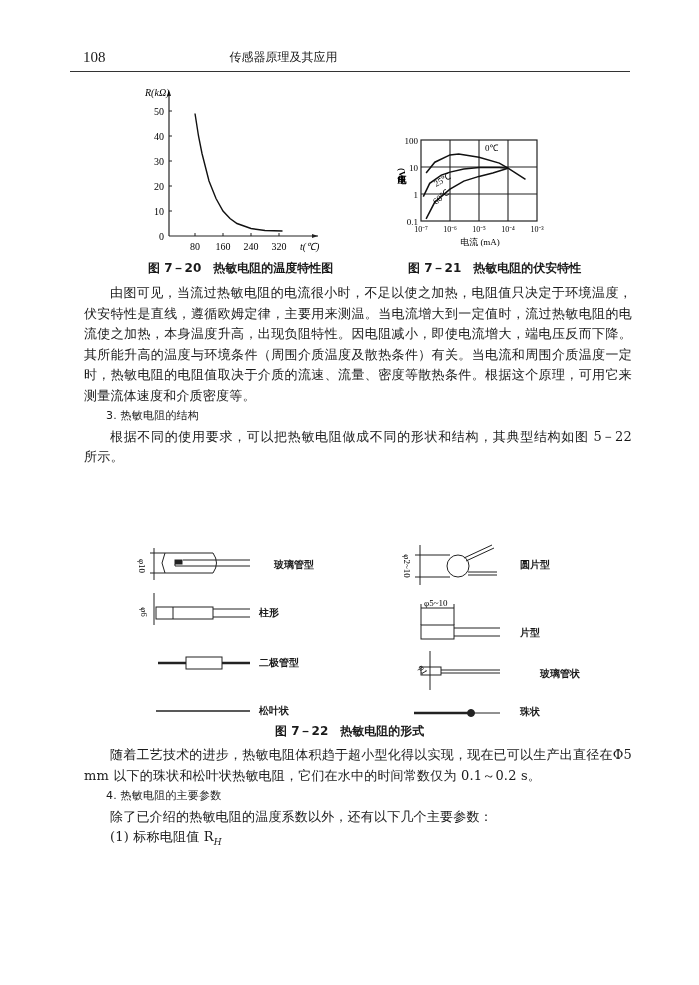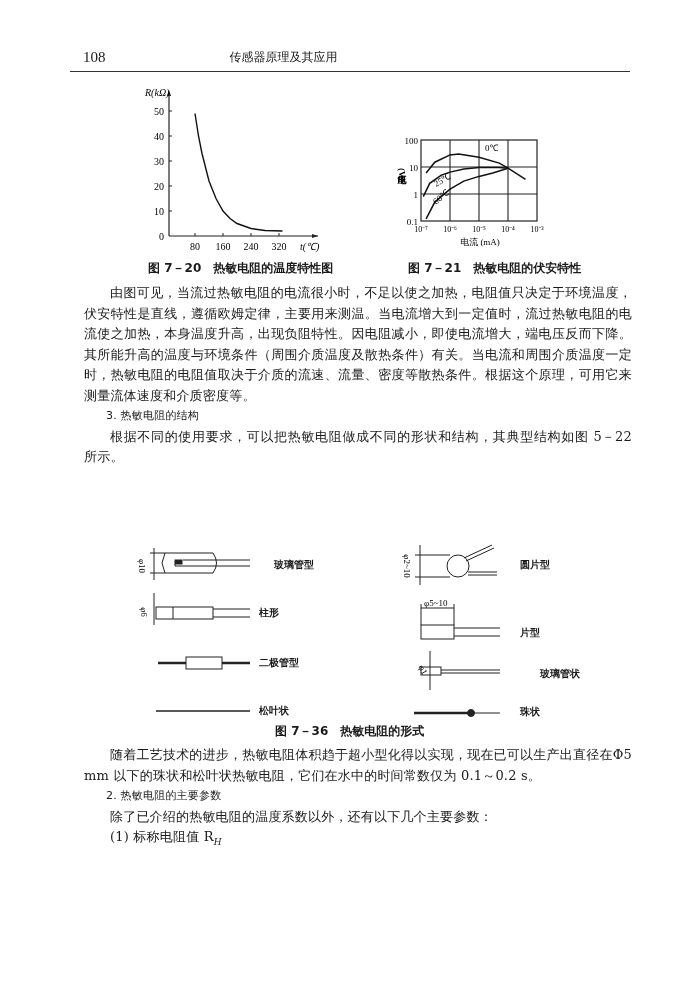--- a/index.html
+++ b/index.html
@@ -154,20 +154,20 @@
 </svg>
 
 <div class="abs lbl" style="left:266px;top:558px;margin-left:8px;">玻璃管型</div>
 <div class="abs lbl" style="left:259px;top:606px;">柱形</div>
 <div class="abs lbl" style="left:259px;top:656px;text-align:right;">二极管型</div>
 <div class="abs lbl" style="left:259px;top:704px;text-align:center;">松叶状</div>
 <div class="abs lbl" style="left:520px;top:558px;">圆片型</div>
 <div class="abs lbl" style="left:520px;top:626px;">片型</div>
 <div class="abs lbl" style="left:540px;top:667px;">玻璃管状</div>
 <div class="abs lbl" style="left:520px;top:705px;">珠状</div>
-<div class="abs cap" style="left:275px;top:723px;">图 7－36　热敏电阻的形式</div>
+<div class="abs cap" style="left:275px;top:723px;">图 7－22　热敏电阻的形式</div>
 
 <div class="para" style="top:745px;">
   <p>随着工艺技术的进步，热敏电阻体积趋于超小型化得以实现，现在已可以生产出直径在Φ5 mm 以下的珠状和松叶状热敏电阻，它们在水中的时间常数仅为 0.1～0.2 s。</p>
-  <p class="heading">2. 热敏电阻的主要参数</p>
+  <p class="heading">4. 热敏电阻的主要参数</p>
   <p>除了已介绍的热敏电阻的温度系数以外，还有以下几个主要参数：</p>
   <p><span>(1) 标称电阻值 R</span><sub style="font-size:9px;font-style:italic">H</sub></p>
 </div>
 
 </body></html>

